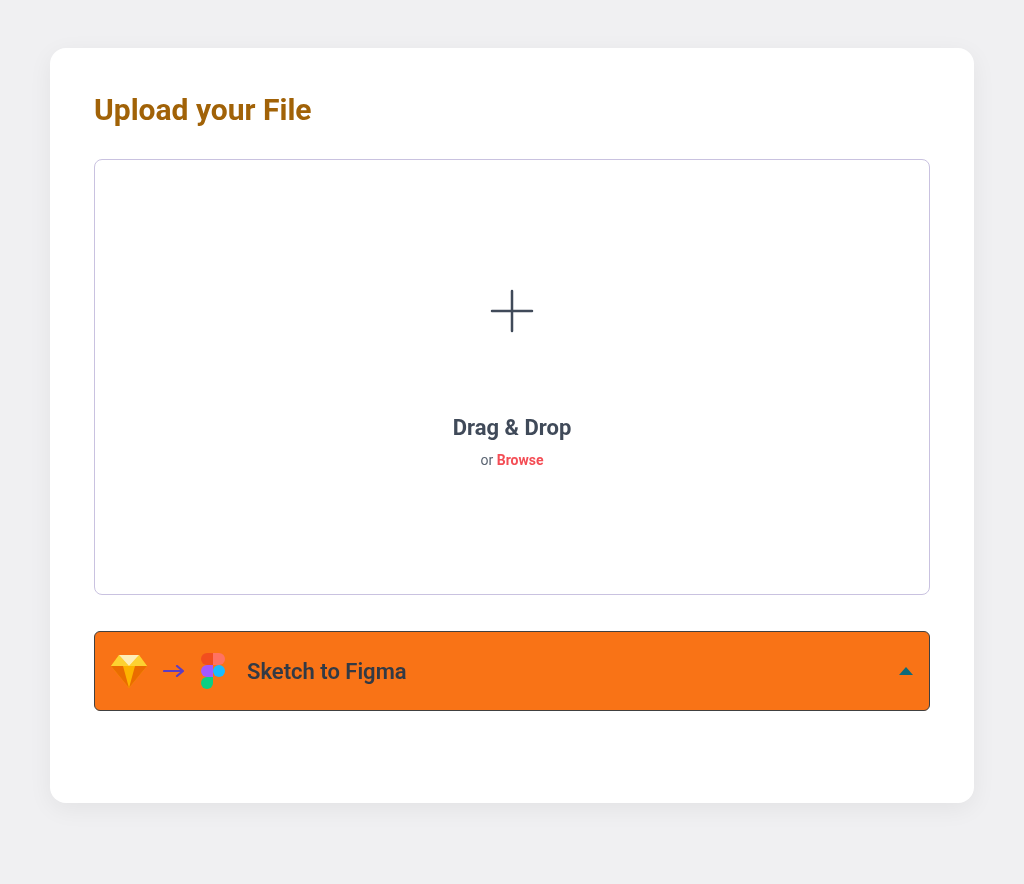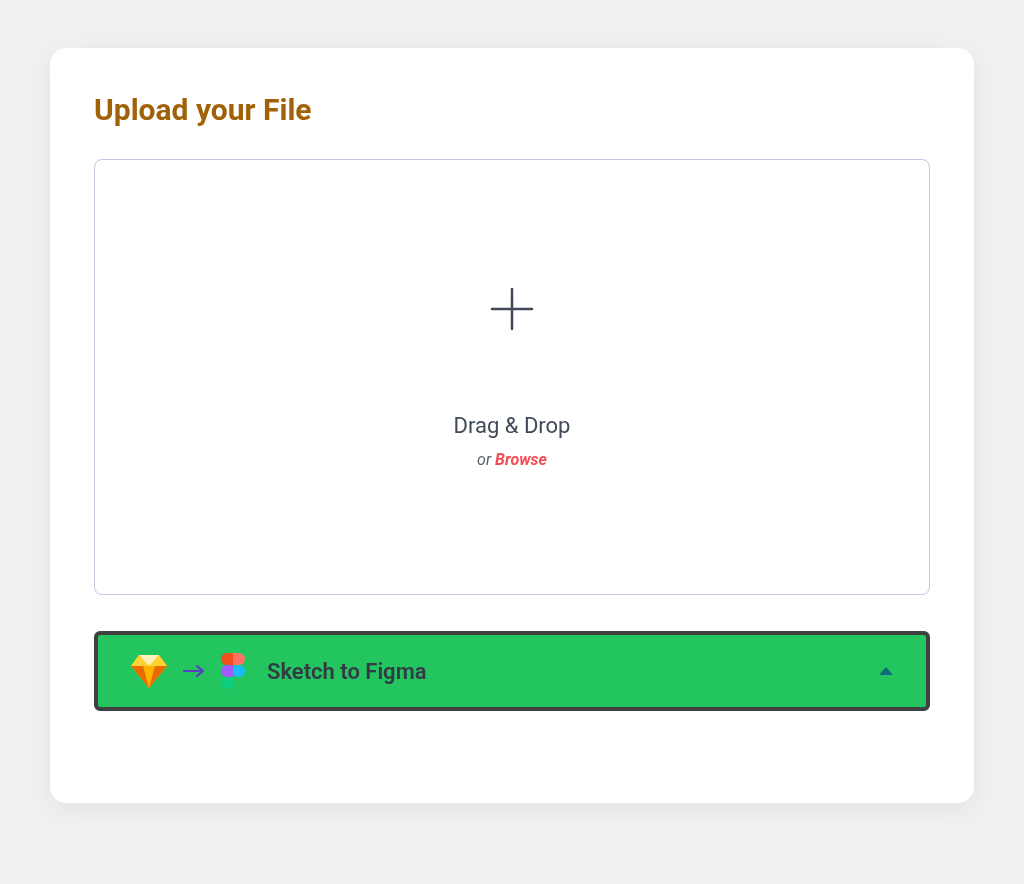--- a/index.html
+++ b/index.html
@@ -43,46 +43,45 @@
     }
     .plus-icon {
       width: 48px;
       height: 48px;
       stroke: #404a59;
       stroke-width: 2.5;
       margin-bottom: 80px;
     }
     .dd-label {
       font-size: 22px;
-      font-weight: 400;
+      font-weight: 700;
       color: #404a59;
       margin-bottom: 12px;
     }
     .or-browse {
-      font-size: 16px;
+      font-size: 14px;
       color: #404a59;
-      font-style: italic;
     }
     .or-browse .or {
       color: #5a6472;
       font-weight: 400;
     }
     .browse-link {
       color: #f44d55;
       font-weight: 700;
       cursor: pointer;
     }
     .dropdown {
-      border: 4px solid #404040;
-      background: #22c55e;
+      border: 1px solid #404040;
+      background: #f97316;
       border-radius: 6px;
       height: 80px;
       display: flex;
       align-items: center;
-      padding: 0 33px;
+      padding: 0 16px;
       cursor: pointer;
       justify-content: space-between;
       margin-bottom: 52px;
     }
     .dropdown-left {
       display: flex;
       align-items: center;
       gap: 16px;
     }
     .sketch-icon {

